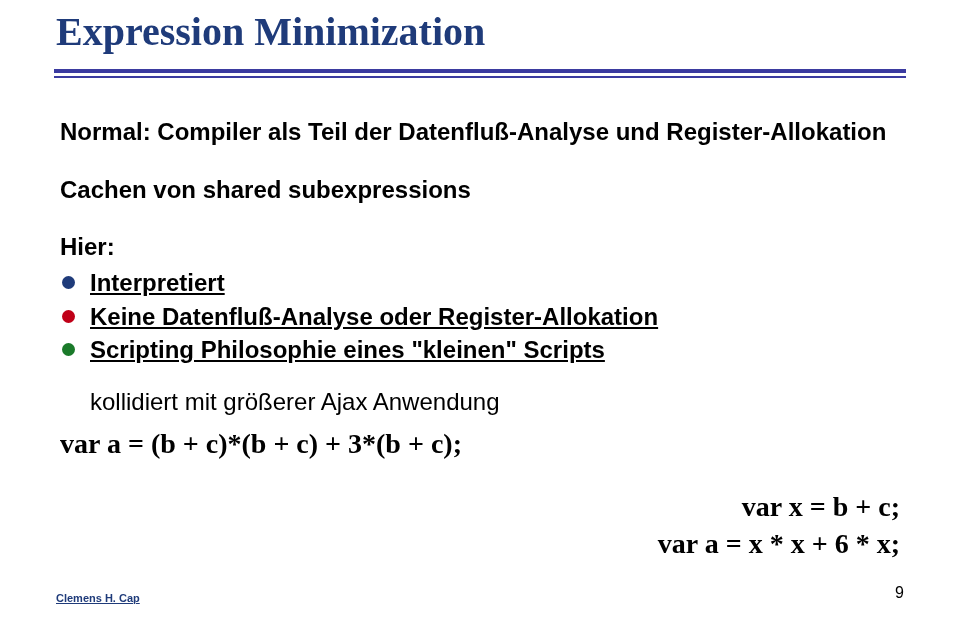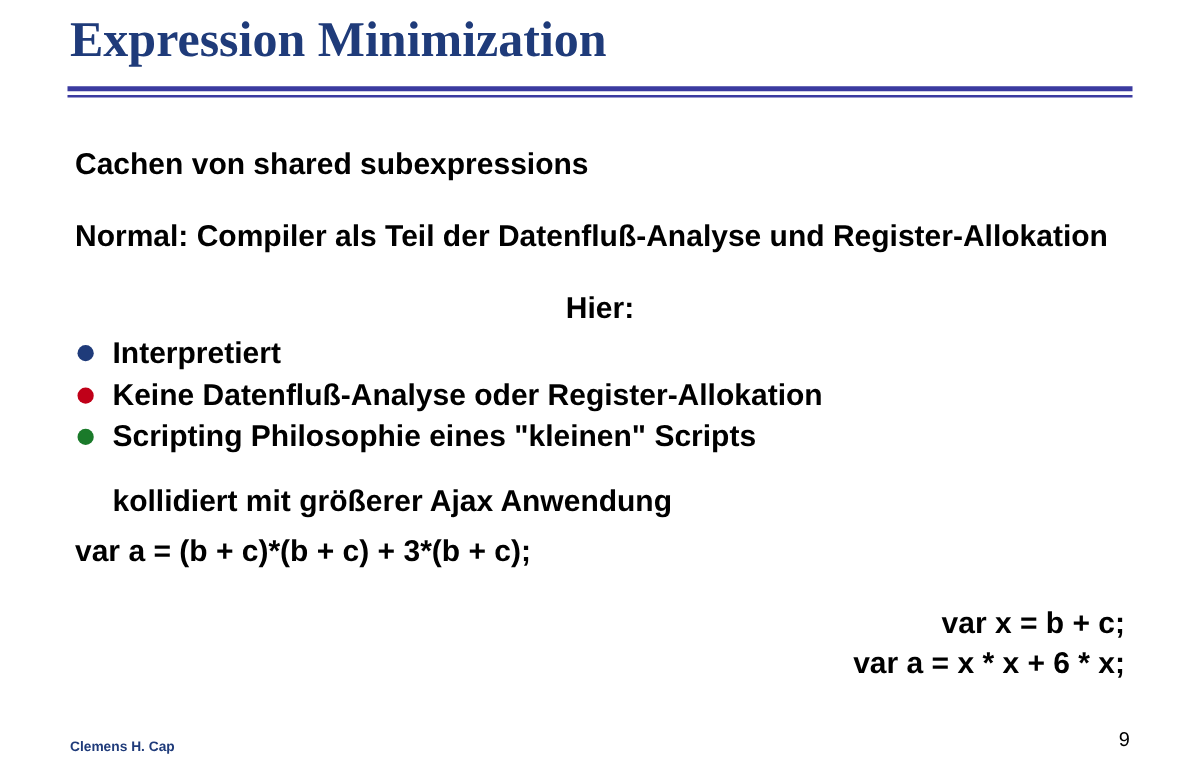--- a/index.html
+++ b/index.html
@@ -31,67 +31,69 @@
   }
   .rule .r1 { height: 4px; background: #3b3ba0; }
   .rule .r2 { height: 2px; background: #3b3ba0; margin-top: 3px; }
 
   .body {
     padding: 38px 60px 0 60px;
     font-size: 24px;
     line-height: 1.32;
   }
   .para { font-weight: 700; margin-bottom: 26px; }
-  .para2 { font-weight: 700; margin-bottom: 4px; text-align: center; }
+  .para2 { font-weight: 700; margin-bottom: 4px; }
 
   ul.bullets {
     list-style: none;
     padding: 0;
     margin: 0 0 22px 0;
   }
   ul.bullets li {
     position: relative;
     padding-left: 30px;
     font-weight: 700;
     margin: 2px 0;
+    text-decoration: underline;
   }
   ul.bullets li::before {
     content: "";
     position: absolute;
     left: 2px;
     top: 9px;
     width: 13px;
     height: 13px;
     border-radius: 50%;
   }
   ul.bullets li.blue::before  { background: #1f3b7a; }
   ul.bullets li.red::before   { background: #c00018; }
   ul.bullets li.green::before { background: #1a7a2a; }
 
   .sub {
-    font-weight: 700;
+    font-weight: 400;
     margin-left: 30px;
     margin-top: -2px;
   }
 
   .code {
-    font-family: Liberation Sans, sans-serif;
+    font-family: Liberation Serif, serif;
     font-weight: 700;
-    font-size: 24px;
+    font-size: 28px;
     margin-top: 8px;
   }
   .code .block2 { margin-top: 26px; text-align: right; }
 
   .footer {
     position: absolute;
     left: 56px;
     bottom: 18px;
     font-size: 11px;
     color: #1f3b7a;
     line-height: 1.25;
+    text-decoration: underline;
   }
   .footer .name { font-weight: 700; }
 
   .pagenum {
     position: absolute;
     right: 56px;
     bottom: 22px;
     font-size: 16px;
     color: #000000;
   }
@@ -103,23 +105,23 @@
 
   <div class="title">Expression Minimization</div>
 
   <div class="rule">
     <div class="r1"></div>
     <div class="r2"></div>
   </div>
 
   <div class="body">
 
+    <div class="para">Normal: Compiler als Teil der Datenfluß-Analyse und Register-Allokation</div>
+
     <div class="para">Cachen von shared subexpressions</div>
-
-    <div class="para">Normal: Compiler als Teil der Datenfluß-Analyse und Register-Allokation</div>
 
     <div class="para2">Hier:</div>
 
     <ul class="bullets">
       <li class="blue">Interpretiert</li>
       <li class="red">Keine Datenfluß-Analyse oder Register-Allokation</li>
       <li class="green">Scripting Philosophie eines "kleinen" Scripts</li>
     </ul>
     <div class="sub">kollidiert mit größerer Ajax Anwendung</div>
 

